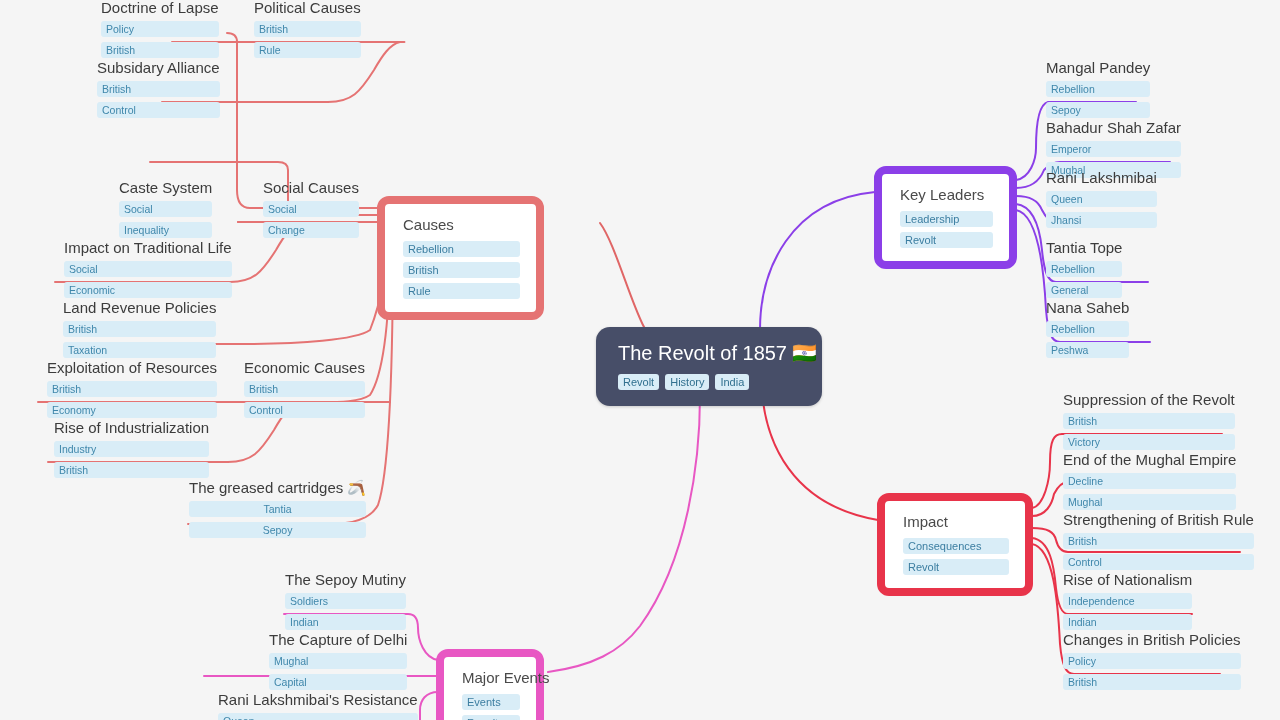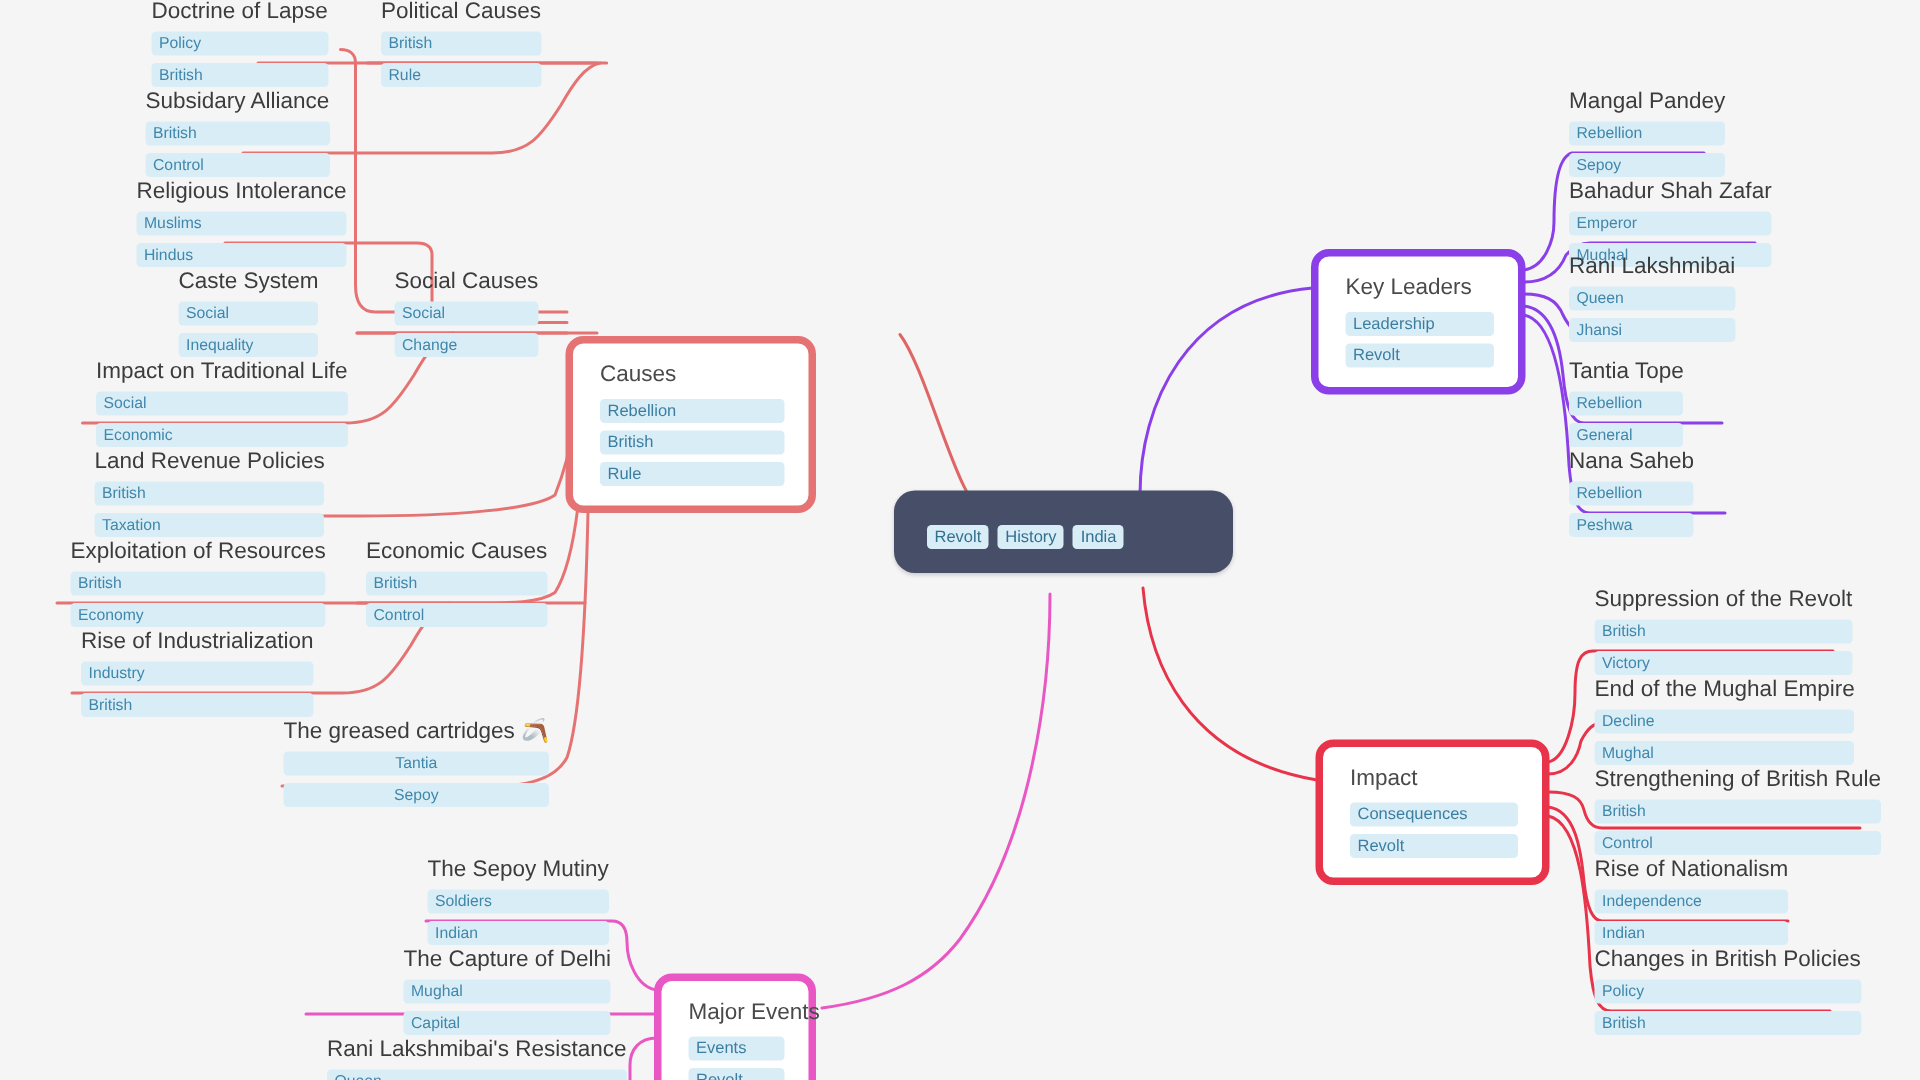--- a/index.html
+++ b/index.html
@@ -62,21 +62,21 @@
     line-height: 14px;
     padding: 1px 5px;
     border-radius: 3px;
     white-space: nowrap;
   }
 
   
   .branch-node {
     position: absolute;
     background: #ffffff;
-    border: 5px solid #701a75;
+    border: 8px solid #701a75;
     border-radius: 12px;
     padding: 12px 16px 13px 18px;
     box-sizing: border-box;
   }
   .branch-title {
     color: #4a4a4a;
     font-size: 15px;
     line-height: 18px;
     white-space: nowrap;
   }
@@ -161,28 +161,29 @@
     <path d="M 1032 538 C 1050 540 1054 566 1056 588 C 1058 606 1062 614 1068 614 L 1192 614" stroke="#e8344a"></path>
     <path d="M 1032 544 C 1054 548 1058 604 1060 644 C 1062 666 1066 674 1074 674 L 1220 674" stroke="#e8344a"></path>
 
     <path d="M 700 396 C 700 460 688 560 640 626 C 620 652 592 666 548 672" stroke="#e857c3" stroke-width="2.5"></path>
     <path d="M 438 660 C 424 658 418 640 418 628 C 418 618 414 614 408 614 L 284 614" stroke="#e857c3"></path>
     <path d="M 438 676 L 410 676 C 404 676 402 676 396 676 L 204 676" stroke="#e857c3"></path>
     <path d="M 438 692 C 426 692 420 700 420 710 L 420 720" stroke="#e857c3"></path>
   </svg>
 
   <div class="root-node" style="left:596px; top:327px; width:226px;">
+    <div class="root-title">The Revolt of 1857 🇮🇳</div>
     <div class="root-tags">
       <span class="tag">Revolt</span>
       <span class="tag">History</span>
       <span class="tag">India</span>
     </div>
   </div>
 
-  <div class="branch-node" style="left:377px; top:196px; width:167px; border-color:#e57373;margin-top:28px;">
+  <div class="branch-node" style="left:377px; top:196px; width:167px; border-color:#e57373;">
     <div class="branch-title">Causes</div>
     <div class="branch-tags">
       <span class="tag">Rebellion</span>
       <span class="tag">British</span>
       <span class="tag">Rule</span>
     </div>
   </div>
 
   <div class="branch-node" style="left:874px; top:166px; width:143px; border-color:#8b3fe8;">
     <div class="branch-title">Key Leaders</div>
@@ -225,27 +226,20 @@
   </div>
 
   <div class="leaf-node" style="left:97px; top:58px;">
     <div class="leaf-title">Subsidary Alliance</div>
     <div class="leaf-tags">
       <span class="tag">British</span>
       <span class="tag">Control</span>
     </div>
   </div>
 
-  <div class="leaf-node" style="left:91px; top:118px;">
-    <div class="leaf-title">Religious Intolerance</div>
-    <div class="leaf-tags">
-      <span class="tag">Muslims</span>
-      <span class="tag">Hindus</span>
-    </div>
-  </div>
 
   <div class="leaf-node" style="left:119px; top:178px;">
     <div class="leaf-title">Caste System</div>
     <div class="leaf-tags">
       <span class="tag">Social</span>
       <span class="tag">Inequality</span>
     </div>
   </div>
 
   <div class="leaf-node" style="left:263px; top:178px;">

